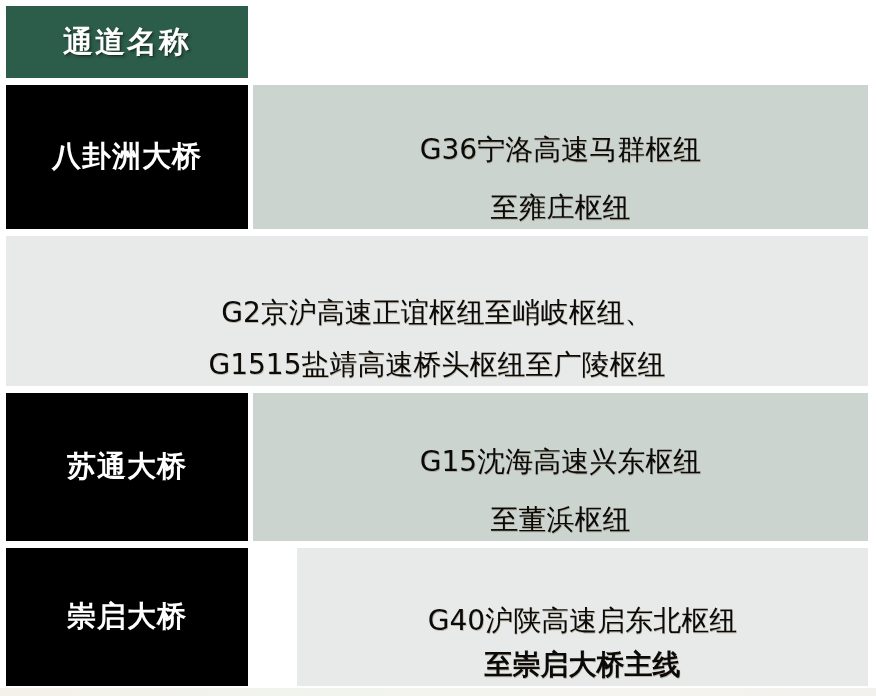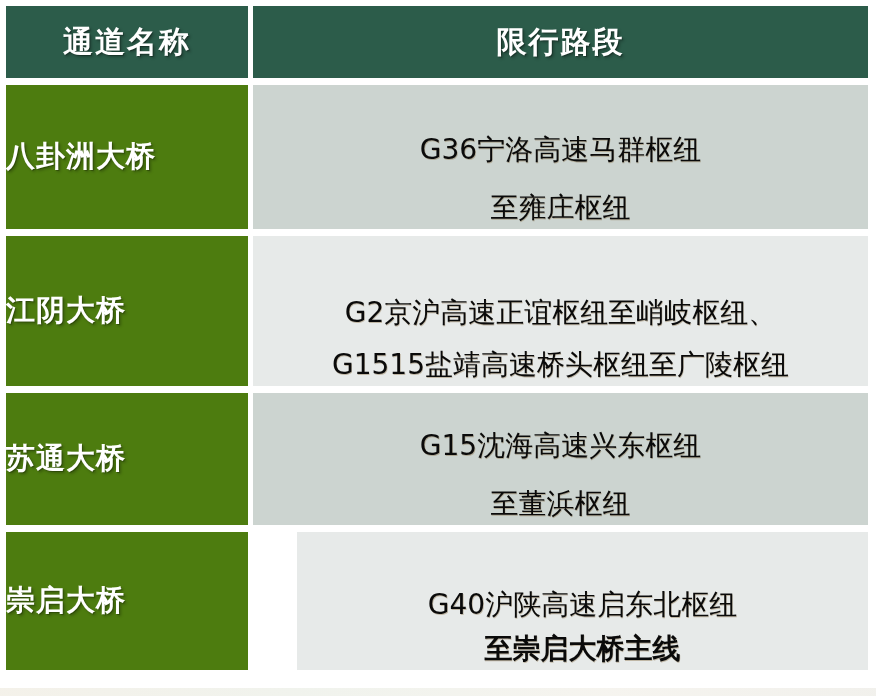--- a/index.html
+++ b/index.html
@@ -57,34 +57,34 @@
   }
 
   
   .body-row {
     padding: 0 8px 0 6px;
     margin-top: 7px;
     box-sizing: border-box;
   }
   .body-row.r0 { height: 144px; }
   .body-row.r1 { height: 150px; }
-  .body-row.r2 { height: 132px; }
+  .body-row.r2 { height: 148px; }
   .body-row.r3 { height: 138px; gap: 44px; }
 
   .cell-name {
     width: 242px;
     margin-right: 5px;
-    background: #4d7c0f;
+    background: #000000;
     color: #ffffff;
     font-weight: bold;
     font-size: 29px;
     letter-spacing: 1px;
     display: flex;
     align-items: center;
-    justify-content: flex-start;
+    justify-content: center;
     box-sizing: border-box;
     text-shadow: 1px 1px 0 rgba(0,0,0,0.22), 2px 2px 3px rgba(0,0,0,0.28);
   }
 
   .cell-section {
     flex: 1;
     display: flex;
     flex-direction: column;
     align-items: center;
     justify-content: flex-end;
@@ -117,39 +117,33 @@
 </style>
 </head>
 <body>
 
 <div class="table-wrap">
 
   <div class="row header-row">
     <div class="header-cell name-col">
       <span>通道名称</span>
     </div>
-    <div class="header-cell section-col">
-      <span>限行路段</span>
-    </div>
   </div>
 
   <div class="row body-row r0">
     <div class="cell-name">
       <span>八卦洲大桥</span>
     </div>
     <div class="cell-section shade-dark">
       <span class="cell-line">G36宁洛高速马群枢纽</span>
       <span class="cell-line gap">至雍庄枢纽</span>
     </div>
   </div>
 
   <div class="row body-row r1">
-    <div class="cell-name">
-      <span>江阴大桥</span>
-    </div>
     <div class="cell-section shade-light">
       <span class="cell-line">G2京沪高速正谊枢纽至峭岐枢纽、</span>
       <span class="cell-line gap-sm">G1515盐靖高速桥头枢纽至广陵枢纽</span>
     </div>
   </div>
 
   <div class="row body-row r2">
     <div class="cell-name">
       <span>苏通大桥</span>
     </div>

